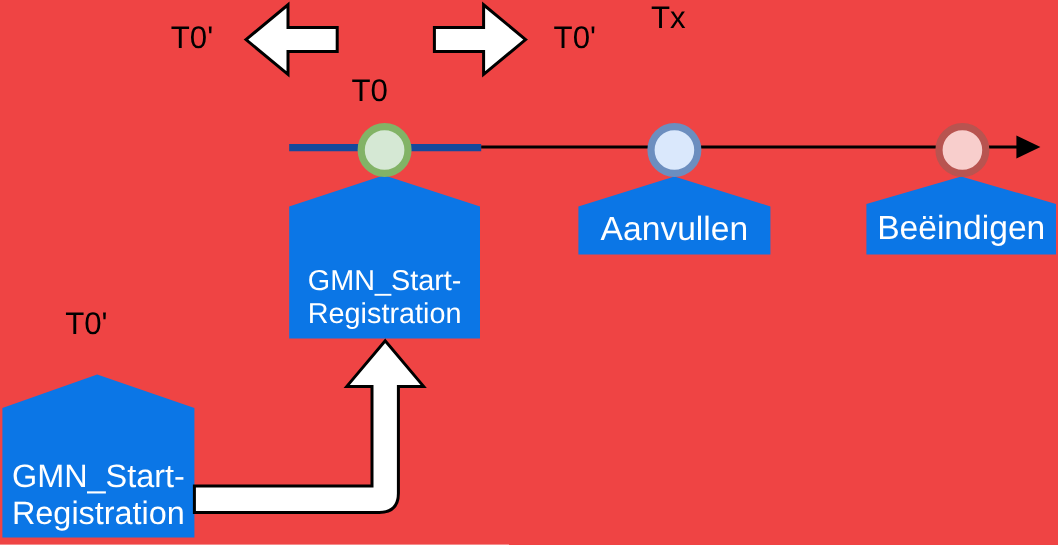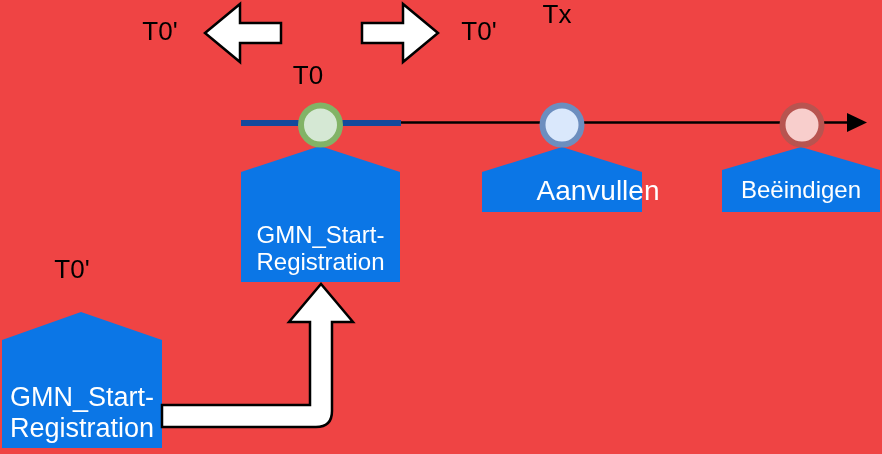--- a/index.html
+++ b/index.html
@@ -36,25 +36,25 @@
   .tx          { left: 517px; top: 0;  width: 80px; }
   .te          { left: 756px; top: 17px;  width: 80px; }
   .t0p-bottom  { left: 32px;  top: 255px; width: 80px; }
 
   .start-lbl {
     left: 241px; top: 221px; width: 159px;
     font-size: 24px; line-height: 27px;
   }
   .aanvullen-lbl {
     left: 482px; top: 171px; width: 160px;
-    font-size: 28px; line-height: 40px; padding-left: 36px;
+    font-size: 28px; line-height: 40px;
   }
   .beeindigen-lbl {
     left: 722px; top: 169px; width: 158px;
-    font-size: 24px; line-height: 42px;
+    font-size: 28px; line-height: 42px;
   }
   .source-lbl {
     left: 2px; top: 382px; width: 160px;
     font-size: 27px; line-height: 31px;
   }
 </style>
 </head>
 <body>
 
 <div id="canvas">

